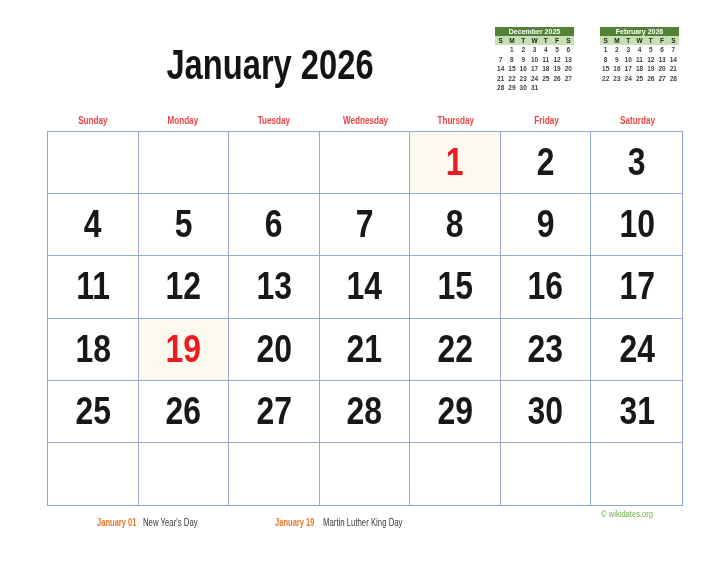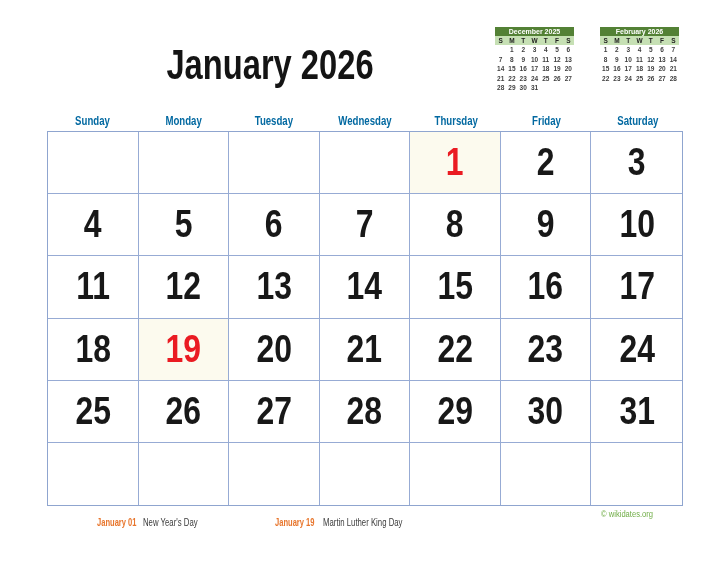--- a/index.html
+++ b/index.html
@@ -31,21 +31,21 @@
   .mini-grid div{
     text-align:center;height:9.5px;line-height:9.5px;
     font-weight:bold;color:#3f3f3f;
   }
   
   .weekday-row{
     position:absolute;left:47px;top:113px;width:636px;
     display:grid;grid-template-columns:repeat(7,1fr);
   }
   .weekday-row .weekday{
-    text-align:center;font-weight:bold;font-size:13px;line-height:15px;color:#0369a1;
+    text-align:center;font-weight:bold;font-size:11px;line-height:15px;color:#ef4444;
   }
   .weekday-row .weekday span{display:inline-block;transform:scaleX(0.74);}
   
   .grid{
     position:absolute;left:47px;top:131px;width:636px;height:375px;
     display:grid;grid-template-columns:repeat(7,1fr);grid-template-rows:repeat(6,1fr);
     border:1.5px solid var(--grid-border-blue,#8fa5cf);box-sizing:border-box;
     background:#fff;
   }
   .cell{

